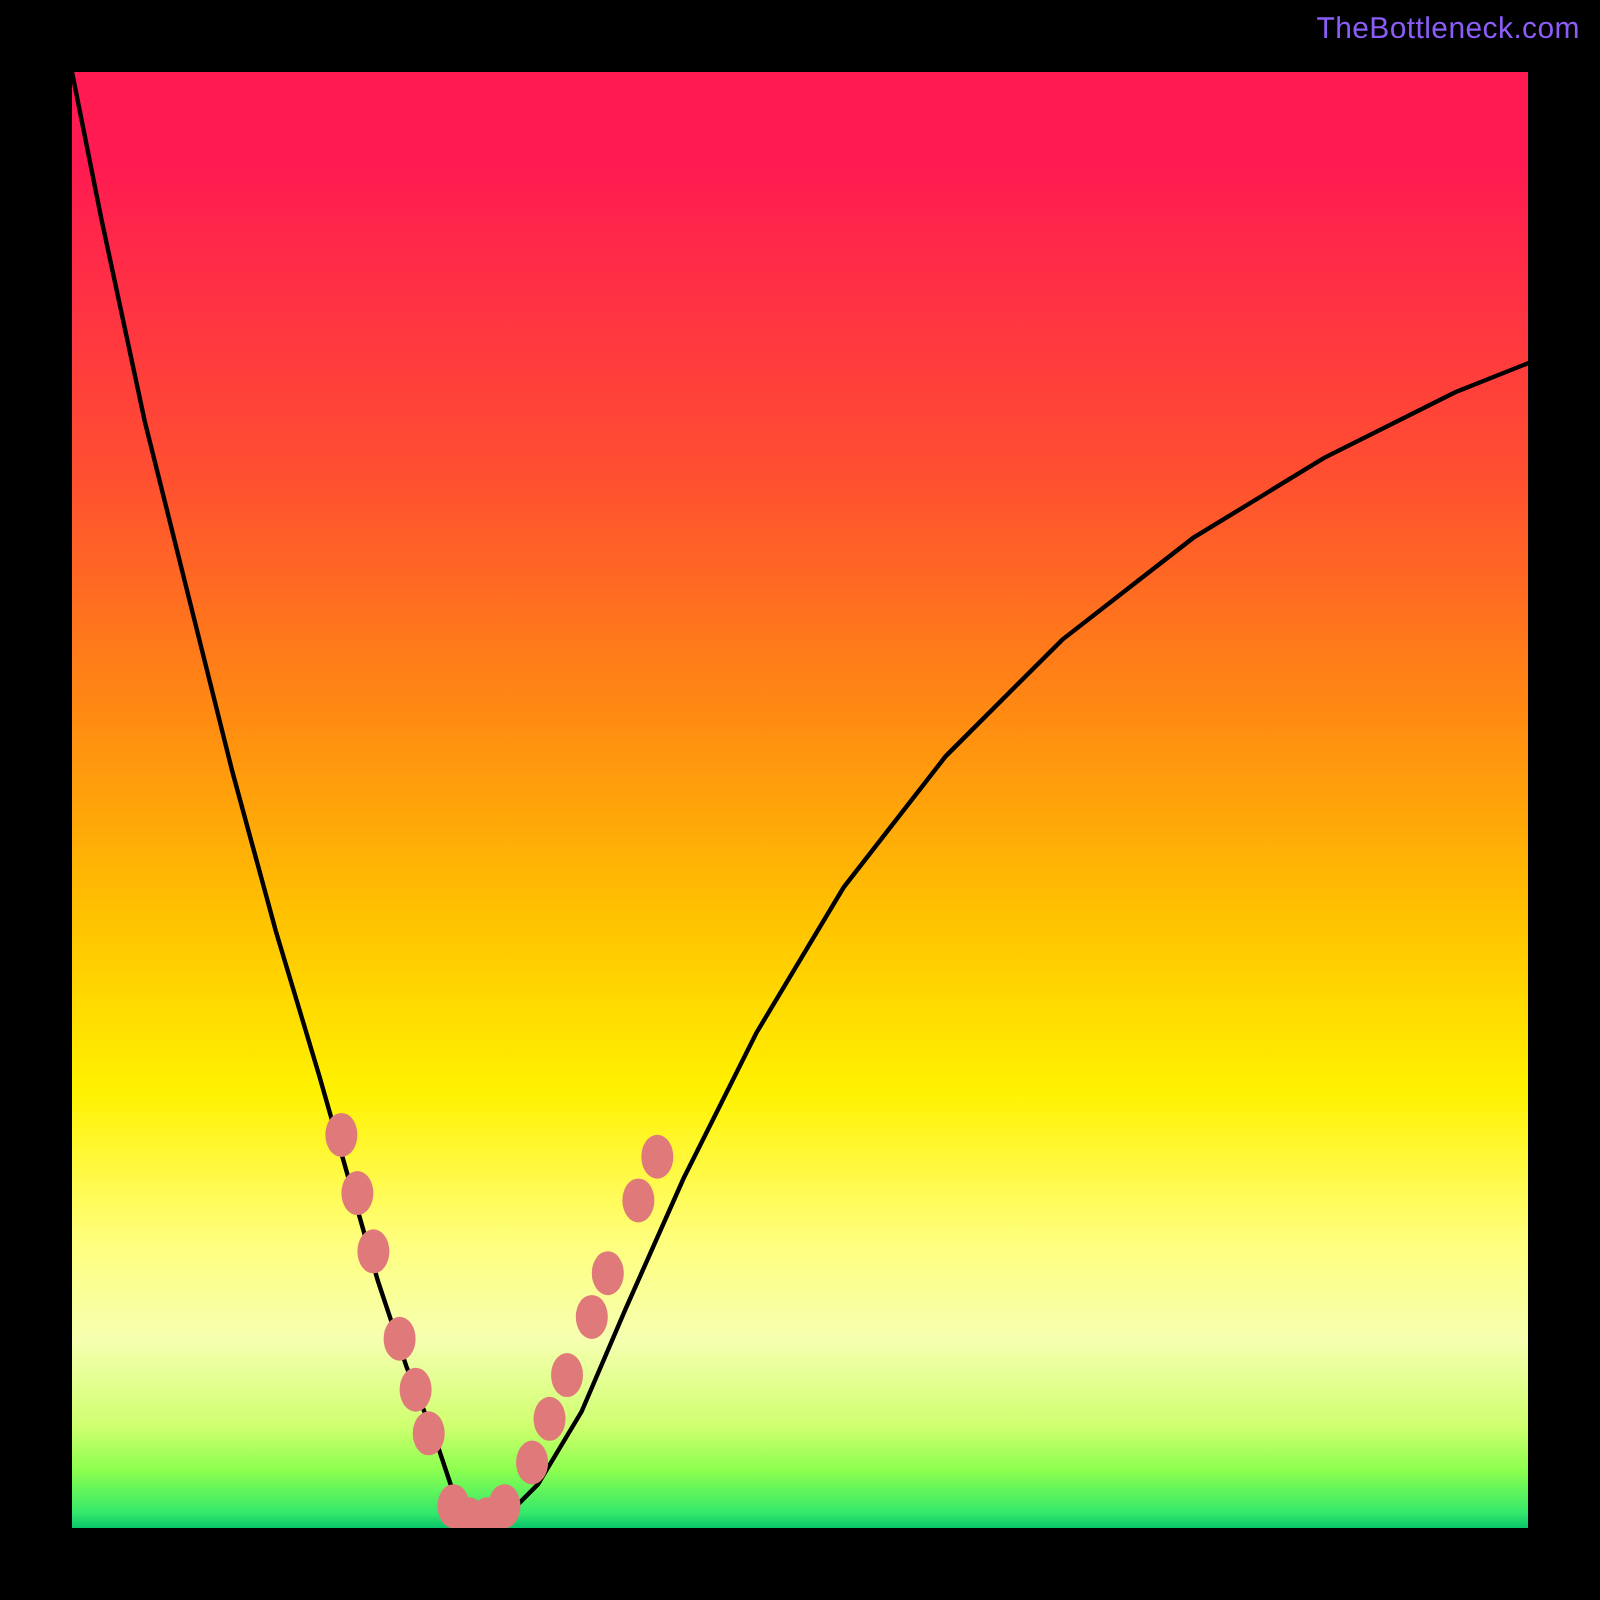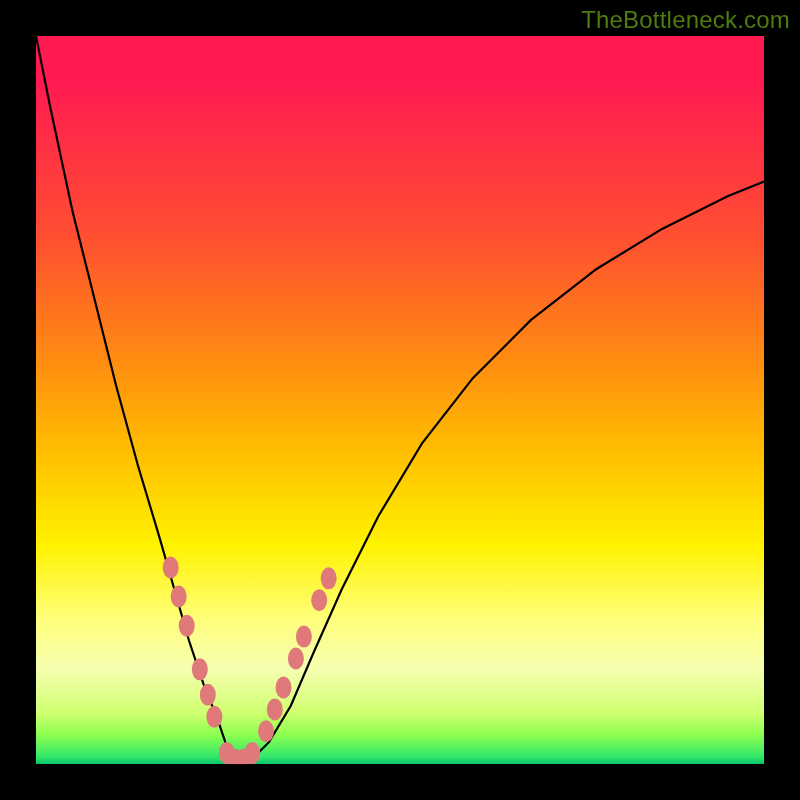--- a/index.html
+++ b/index.html
@@ -43,22 +43,22 @@
       #cfff70 93%,
       #8dff4f 96%,
       #33e86b 99%,
       #08c46a 100%
     );
   }
   .watermark {
     position: absolute;
     top: 6px;
     right: 10px;
-    color: #4d7c0f;
-    font-size: 24px;
+    color: #8b5cf6;
+    font-size: 15px;
     letter-spacing: 0.2px;
     font-weight: 500;
     user-select: none;
   }
   svg.curve {
     position: absolute;
     inset: 0;
   }
 </style>
 </head>

